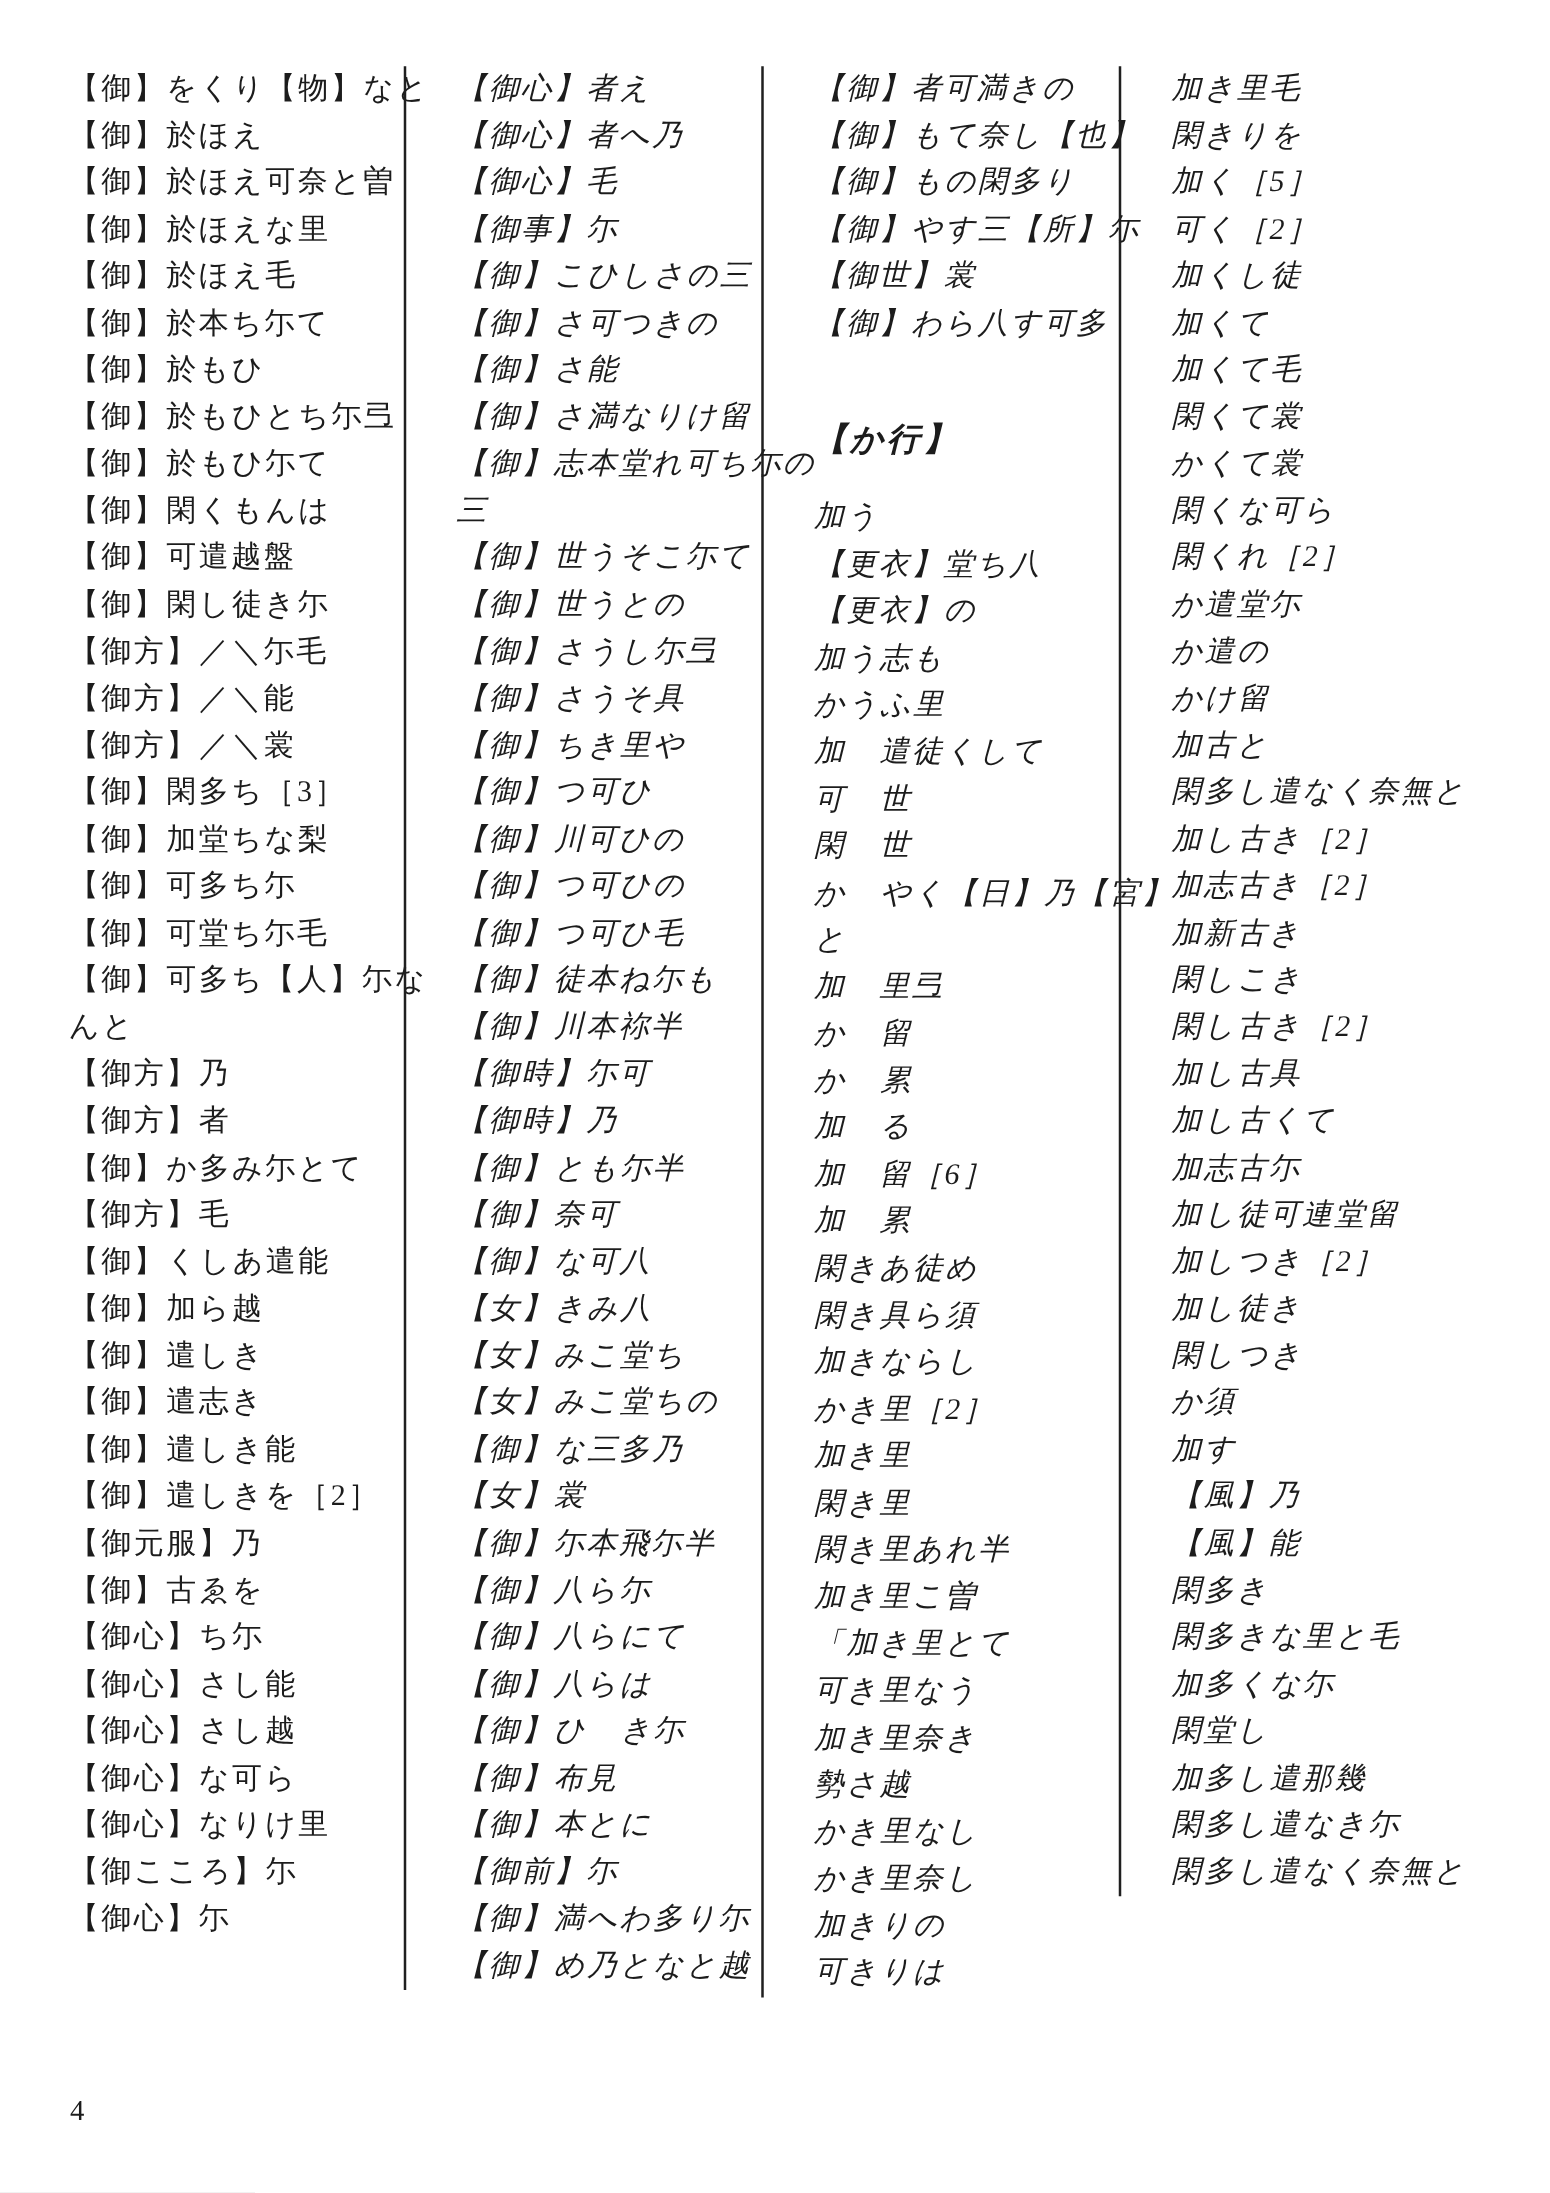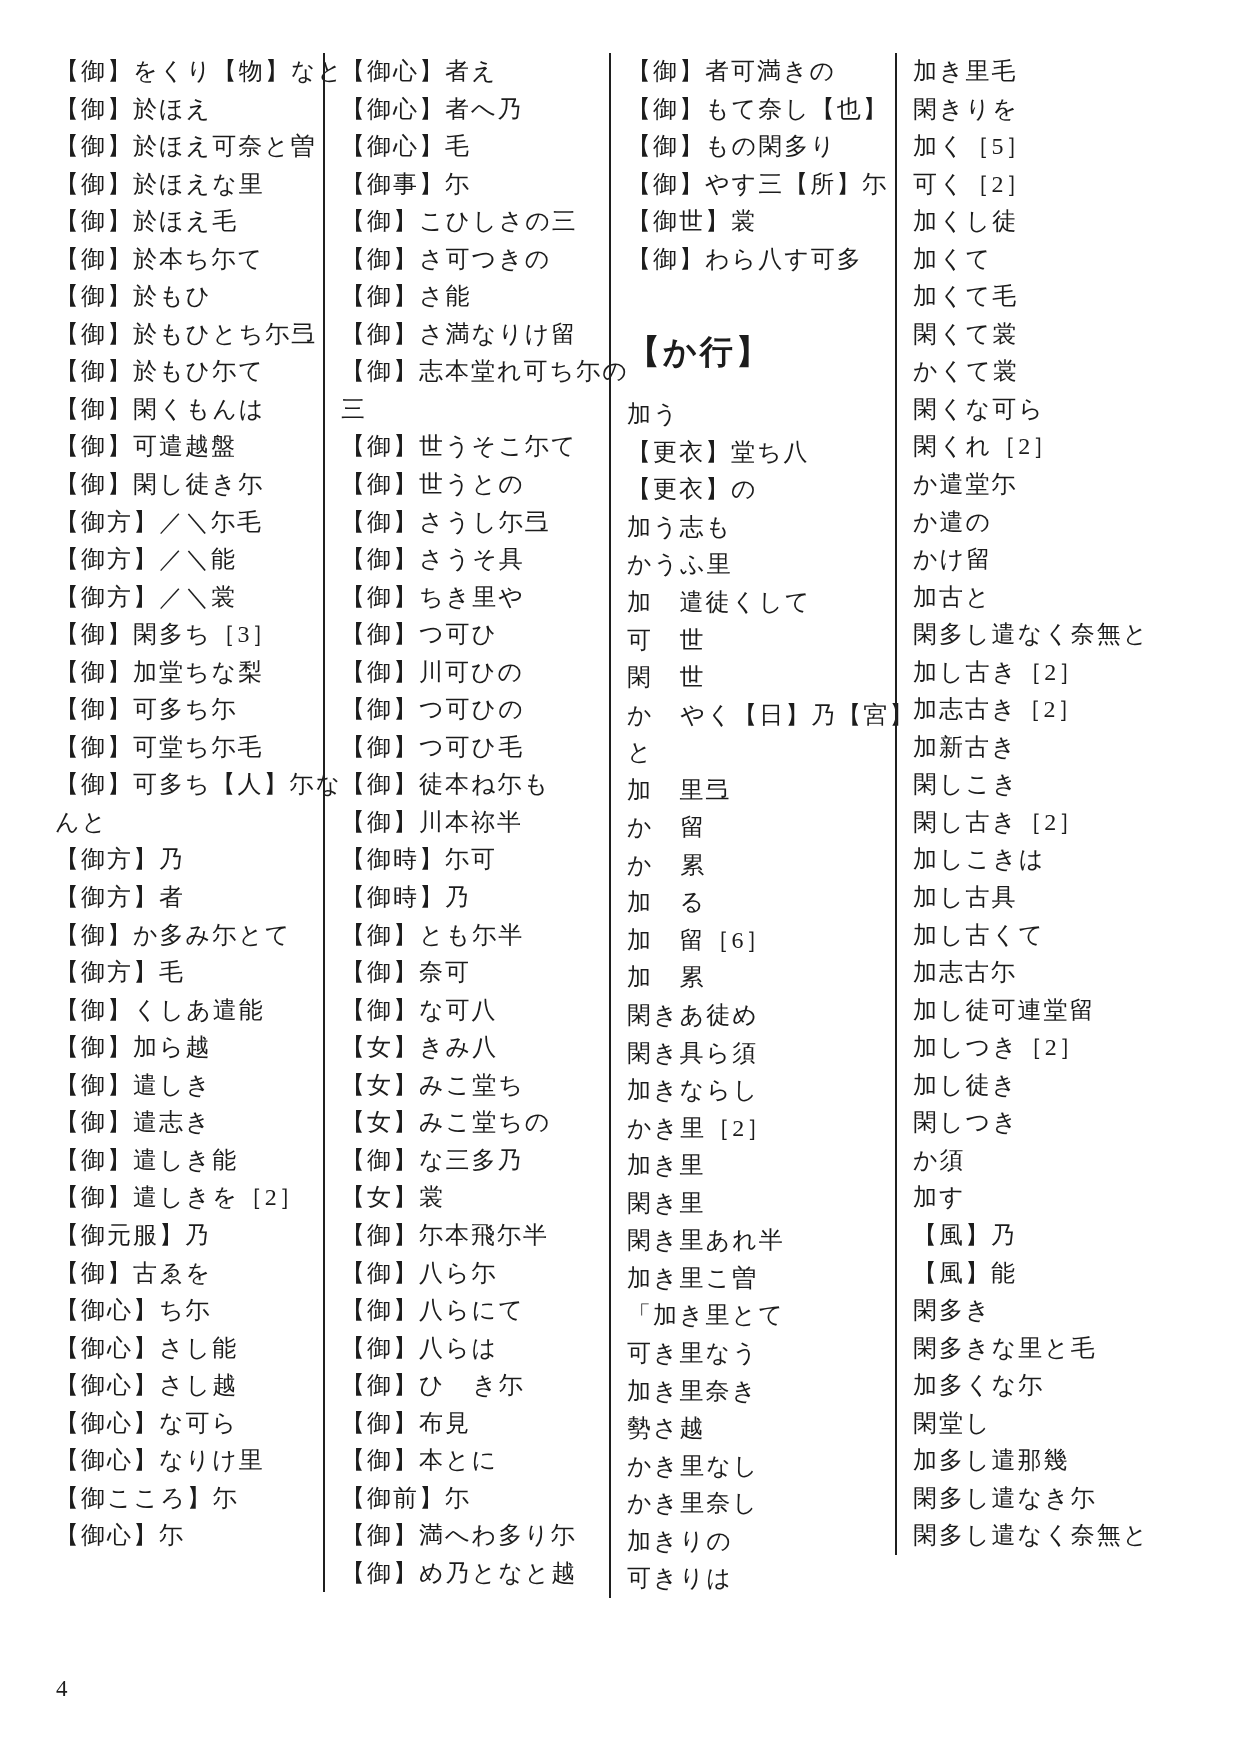--- a/index.html
+++ b/index.html
@@ -14,30 +14,30 @@
   }
   .columns {
     position:absolute;
     top:53px; left:55px;
     width:1128px;
     display:flex;
     align-items:flex-start;
   }
   .col { box-sizing:border-box; flex:0 0 auto; }
   .col.first { width:268px; }
-  .col.rest  { width:286px; border-left:2px solid #1f1f1f; padding-left:16px; }
+  .col.rest  { width:286px; border-left:2px solid #1f1f1f; padding-left:40px;font-style:italic; }
   .line {
     font-size:24px;
     line-height:37.55px;
     height:37.55px;
     letter-spacing:2px;
     white-space:nowrap;
   }
   .section-header {
-    font-size:33px;
+    font-size:26px;
     font-weight:bold;
     line-height:56px;
     margin:46px 0 16px 0;
     letter-spacing:3px;
     white-space:nowrap;
   }
   .page-num {
     position:absolute;
     left:56px; top:1674px;
     font-size:23px;
@@ -190,21 +190,20 @@
         <div class="line">か遣堂尓</div>
         <div class="line">か遣の</div>
         <div class="line">かけ留</div>
         <div class="line">加古と</div>
         <div class="line">閑多し遣なく奈無と</div>
         <div class="line">加し古き［2］</div>
         <div class="line">加志古き［2］</div>
         <div class="line">加新古き</div>
         <div class="line">閑しこき</div>
         <div class="line">閑し古き［2］</div>
-        <div class="line">加しこきは</div>
         <div class="line">加し古具</div>
         <div class="line">加し古くて</div>
         <div class="line">加志古尓</div>
         <div class="line">加し徒可連堂留</div>
         <div class="line">加しつき［2］</div>
         <div class="line">加し徒き</div>
         <div class="line">閑しつき</div>
         <div class="line">か須</div>
         <div class="line">加す</div>
         <div class="line">【風】乃</div>

